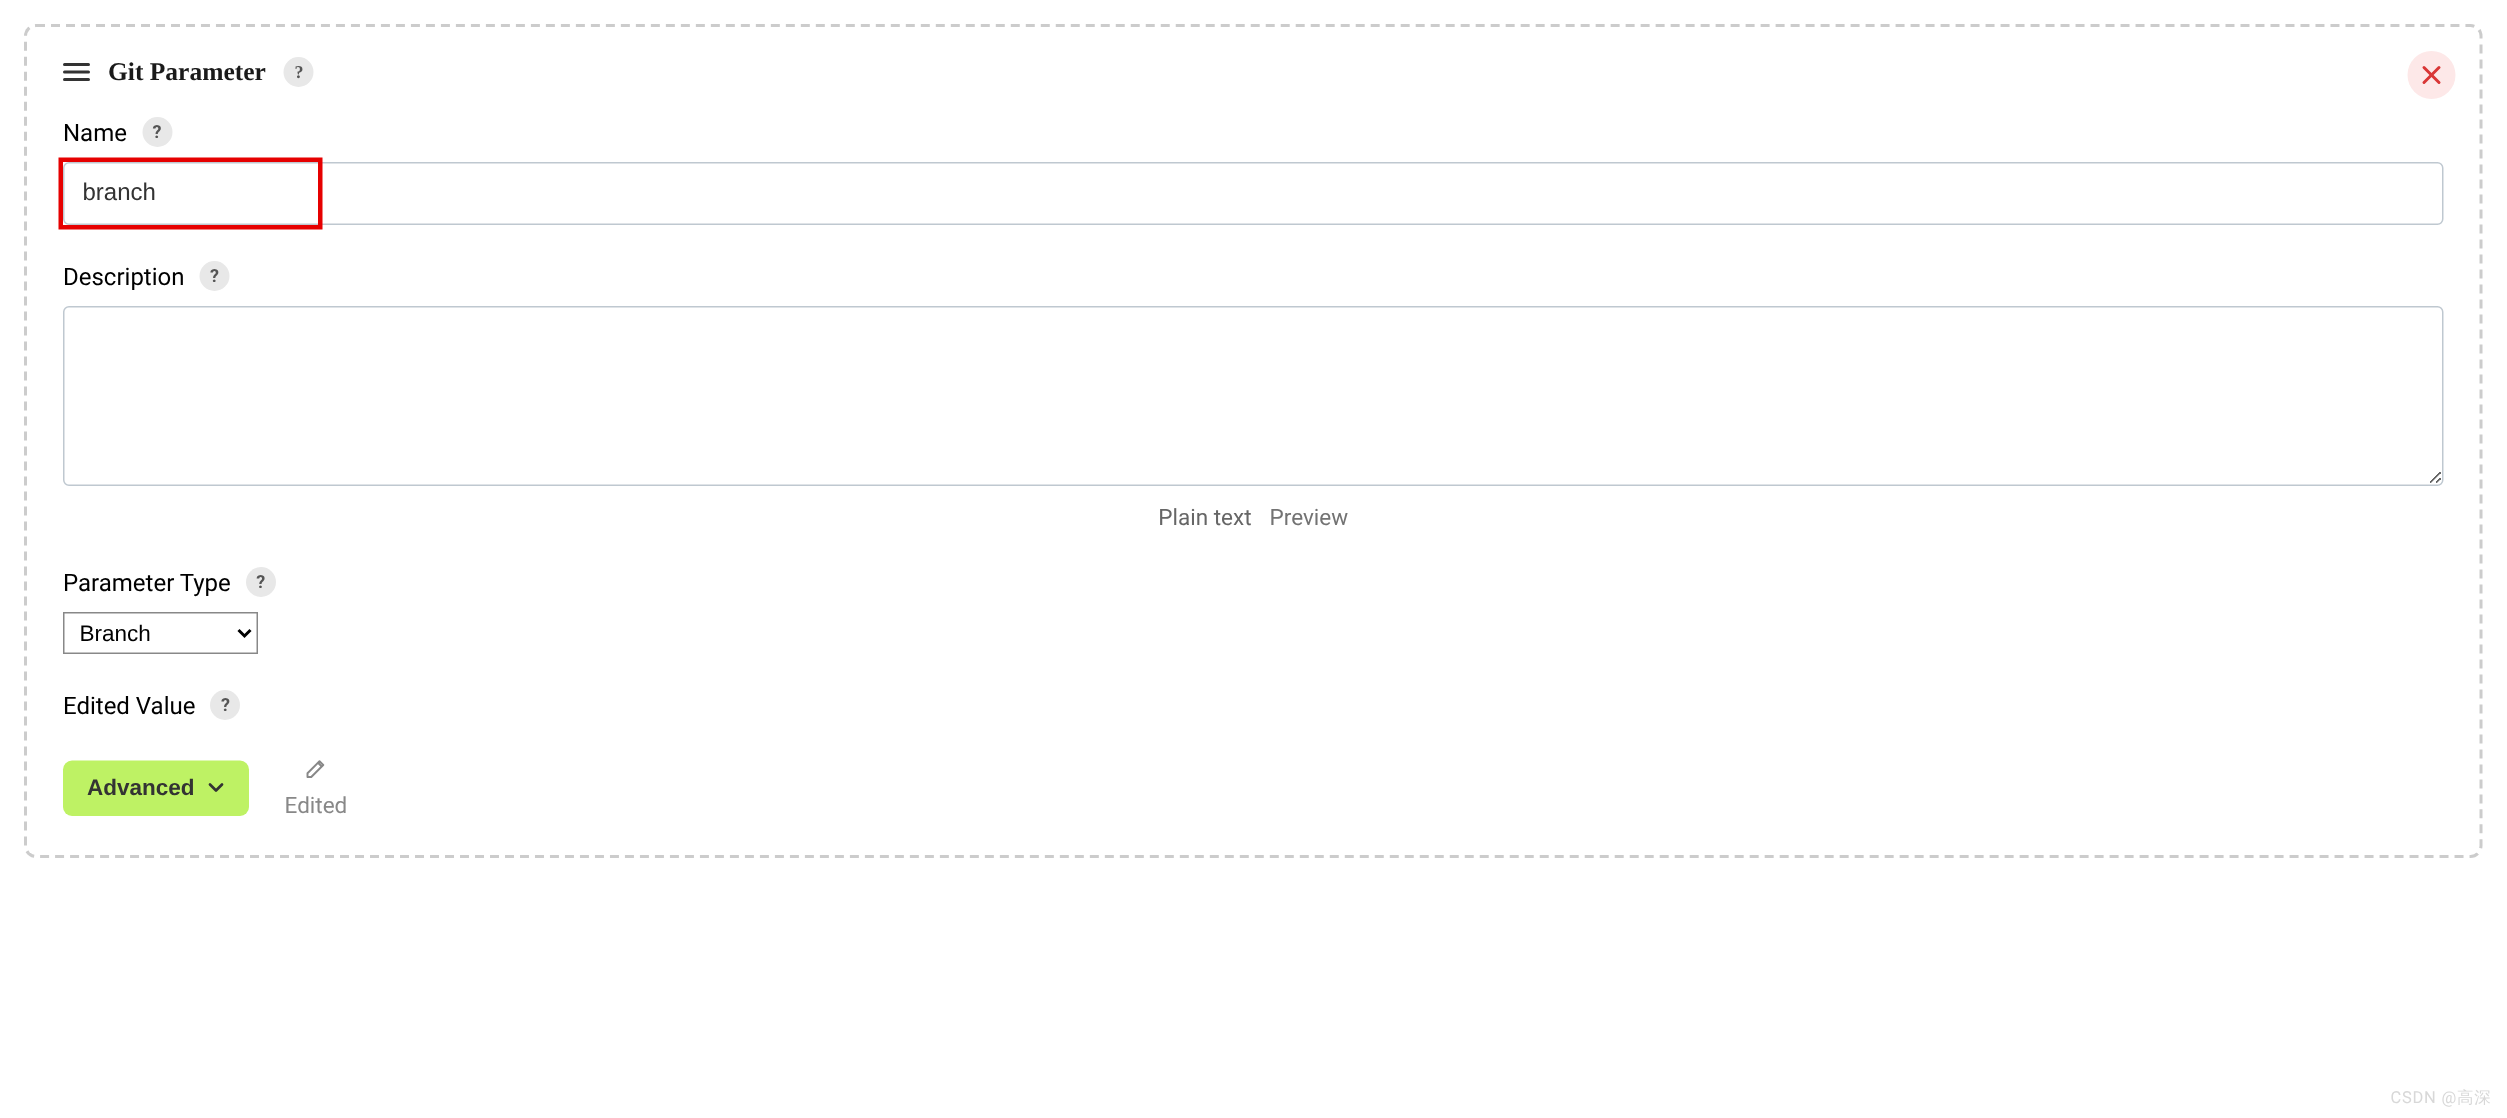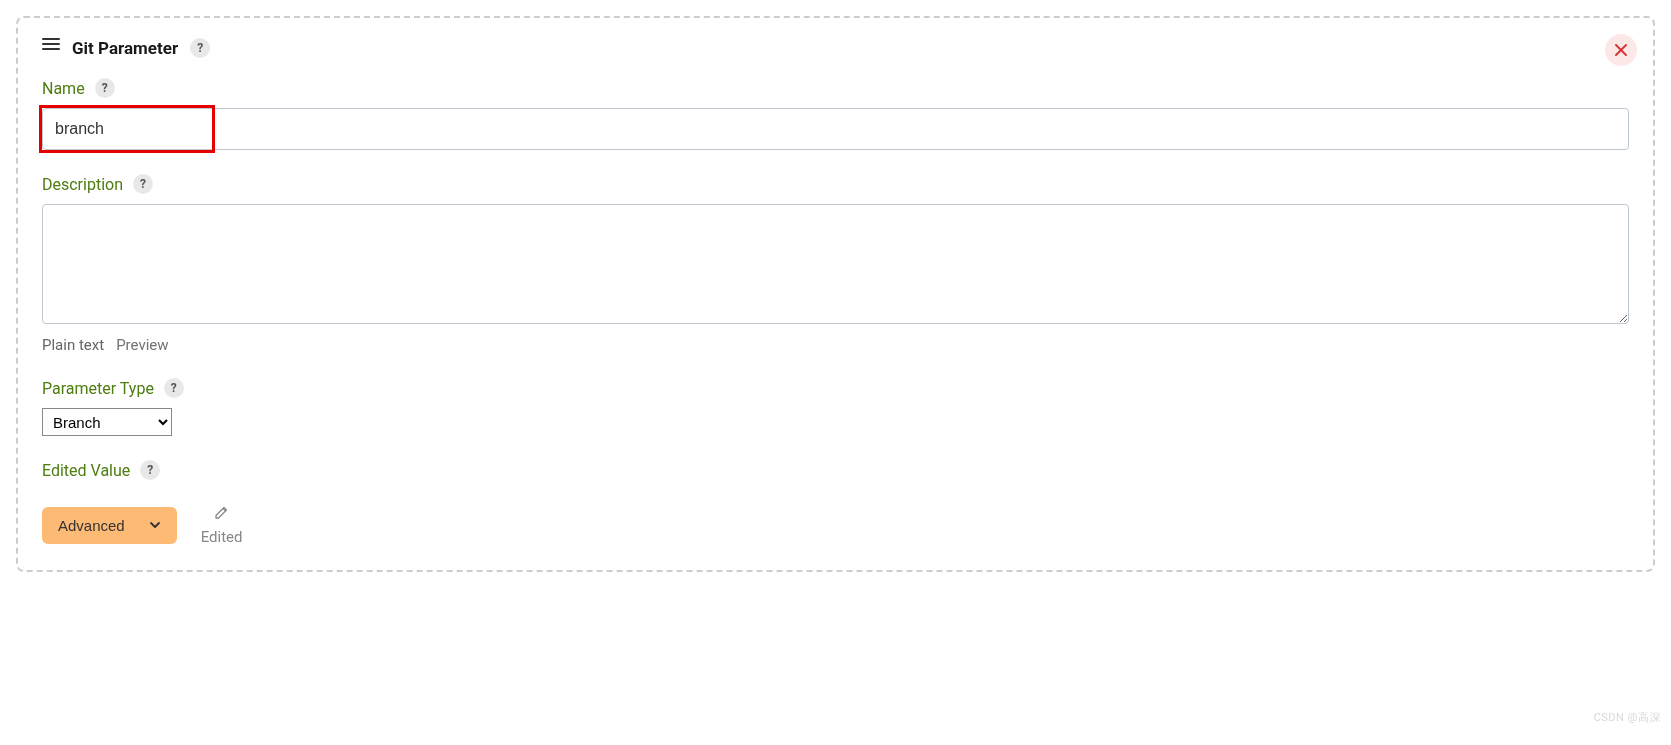--- a/index.html
+++ b/index.html
@@ -14,23 +14,24 @@
     }
     .panel {
       border: 2px dashed #cccccc;
       border-radius: 8px;
       margin: 16px;
       padding: 20px 24px 24px 24px;
       position: relative;
     }
     .panel-header {
       display: flex;
-      align-items: flex-start;
+      align-items: center;
       gap: 12px;
       margin-bottom: 20px;
+      font-family: Liberation Serif, serif;
     }
     .drag-handle {
       display: flex;
       flex-direction: column;
       gap: 3px;
       width: 18px;
       cursor: grab;
     }
     .drag-handle span {
       display: block;
@@ -78,21 +79,21 @@
       margin-bottom: 24px;
     }
     .field-label-row {
       display: flex;
       align-items: center;
       gap: 10px;
       margin-bottom: 10px;
     }
     .field-label {
       font-size: 16px;
-      color: #4d7c0f;
+      color: #000000;
       font-weight: 400;
     }
     .text-input {
       width: 100%;
       height: 42px;
       padding: 8px 12px;
       font-size: 16px;
       border: 1px solid #bfc8d0;
       border-radius: 4px;
       background: #fff;
@@ -122,20 +123,21 @@
       border-radius: 4px;
       background: #fff;
       color: #333;
       resize: both;
       font-family: inherit;
     }
     .desc-links {
       margin-top: 8px;
       display: flex;
       gap: 12px;
+      justify-content: center;
     }
     .link-muted {
       color: #666;
       font-size: 15px;
       cursor: pointer;
     }
     .link-primary {
       color: #737373;
       font-size: 15px;
       cursor: pointer;
@@ -151,48 +153,49 @@
     }
     .footer-row {
       display: flex;
       align-items: center;
       gap: 24px;
       margin-top: 8px;
     }
     .advanced-btn {
       display: inline-flex;
       align-items: center;
-      gap: 24px;
-      background: #fdba74;
+      gap: 8px;
+      background: #bef264;
       border: none;
       border-radius: 6px;
       padding: 10px 16px;
       font-size: 15px;
       color: #333;
       cursor: pointer;
+      font-weight: bold;
     }
     .advanced-btn .chev {
       width: 12px;
       height: 12px;
     }
     .edited-row {
       display: inline-flex;
       align-items: center;
       gap: 8px;
       color: #888;
       font-size: 15px;
       flex-direction: column;
     }
     .edited-row svg {
       width: 16px;
       height: 16px;
     }
     .watermark {
       position: fixed;
-      bottom: 20px;
+      bottom: 6px;
       right: 10px;
       font-size: 11px;
       color: #d8d8d8;
       letter-spacing: 0.5px;
       user-select: none;
     }
   </style>
 </head>
 <body>
 

